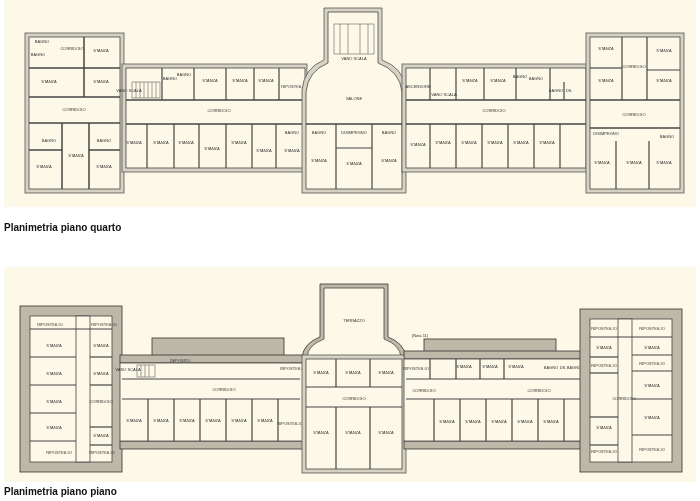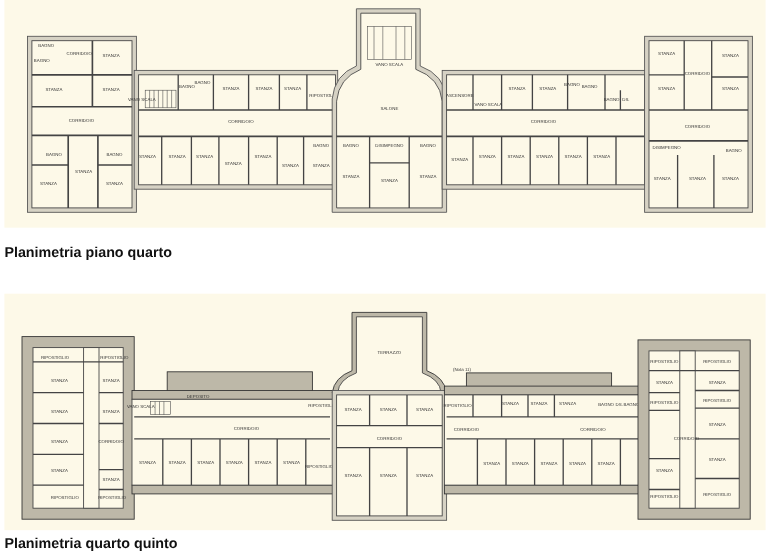--- a/index.html
+++ b/index.html
@@ -1,20 +1,20 @@
 <!DOCTYPE html>
 <html><head>
 <meta charset="utf-8">
 <style>
   html,body{margin:0;padding:0;background:#fff;}
   body{width:700px;height:501px;position:relative;overflow:hidden;font-family:"Liberation Sans",sans-serif;}
   .panel{position:absolute;left:4px;width:692px;background:#fdf9e8;}
   #panel1{top:0;height:207px;}
   #panel2{top:267px;height:215px;}
-  .caption{position:absolute;left:4px;font-weight:bold;font-size:13px;color:#111;}
+  .caption{position:absolute;left:4px;font-weight:bold;font-size:10px;color:#111;}
   #cap1{top:222px;}
   #cap2{top:486px;}
   svg{position:absolute;left:0;top:0;}
   .wall{fill:#d6d2c4;stroke:#555;stroke-width:0.8;}
   .room{fill:#fdf9e8;stroke:#444;stroke-width:0.8;}
   .roof{fill:#bdb8a8;stroke:#333;stroke-width:0.8;}
   .lbl{font-size:4px;fill:#333;font-family:"Liberation Sans",sans-serif;text-anchor:middle;}
   .stair{fill:none;stroke:#444;stroke-width:0.5;}
 </style>
 </head>
@@ -308,13 +308,13 @@
     <text class="lbl" x="600" y="100">RIPOSTIGLIO</text>
     <text class="lbl" x="648" y="98">RIPOSTIGLIO</text>
     <text class="lbl" x="620" y="133">CORRIDOIO</text>
     <text class="lbl" x="648" y="120">STANZA</text>
     <text class="lbl" x="600" y="162">STANZA</text>
     <text class="lbl" x="648" y="152">STANZA</text>
     <text class="lbl" x="600" y="186">RIPOSTIGLIO</text>
     <text class="lbl" x="648" y="184">RIPOSTIGLIO</text>
   </svg>
 </div>
-<div class="caption" id="cap2">Planimetria quarto quinto</div>
+<div class="caption" id="cap2">Planimetria piano piano</div>
 
 </body></html>

